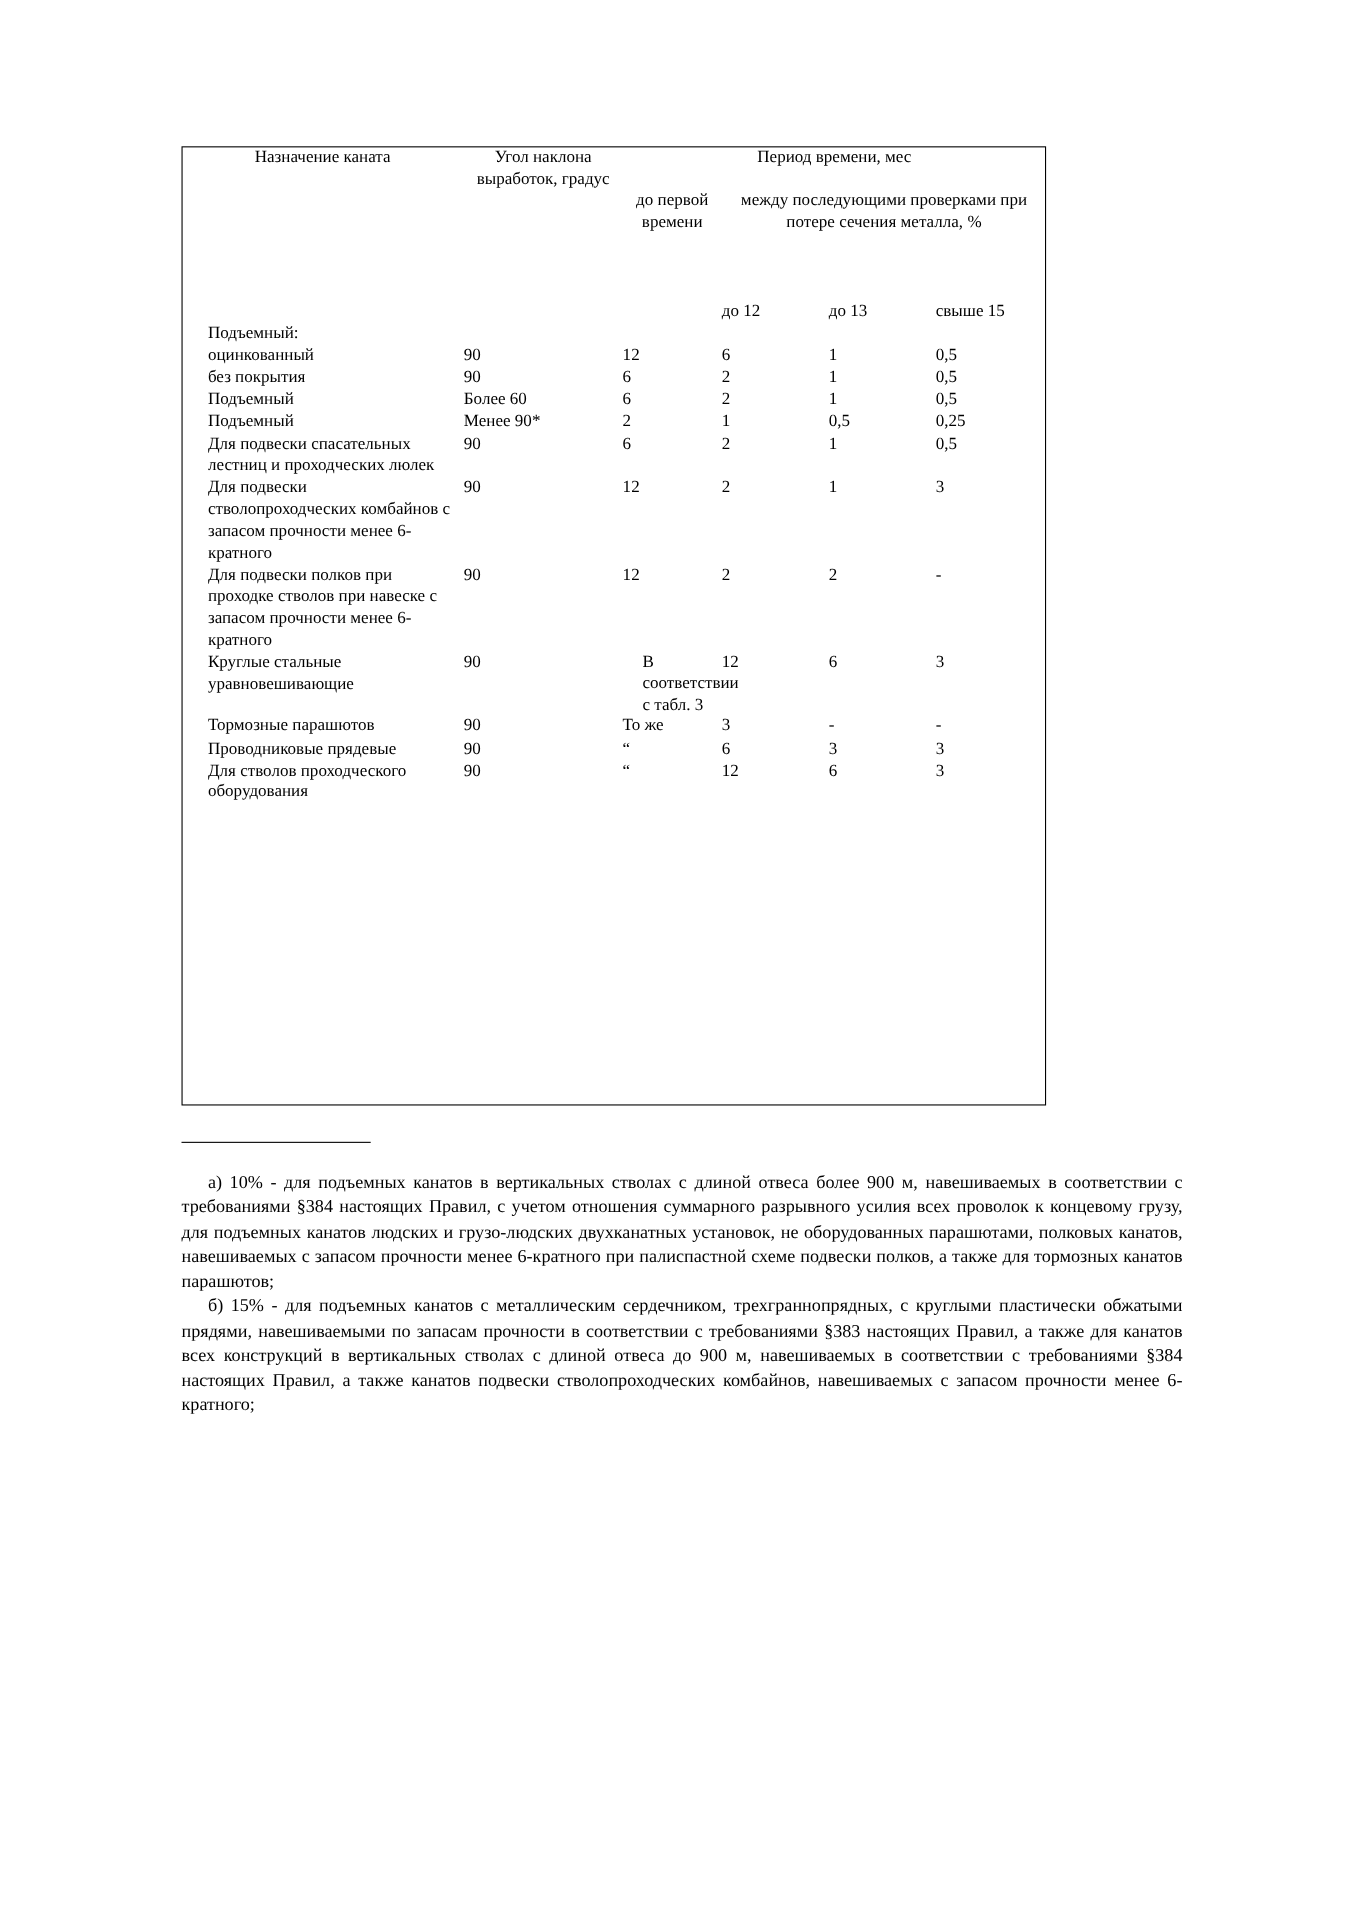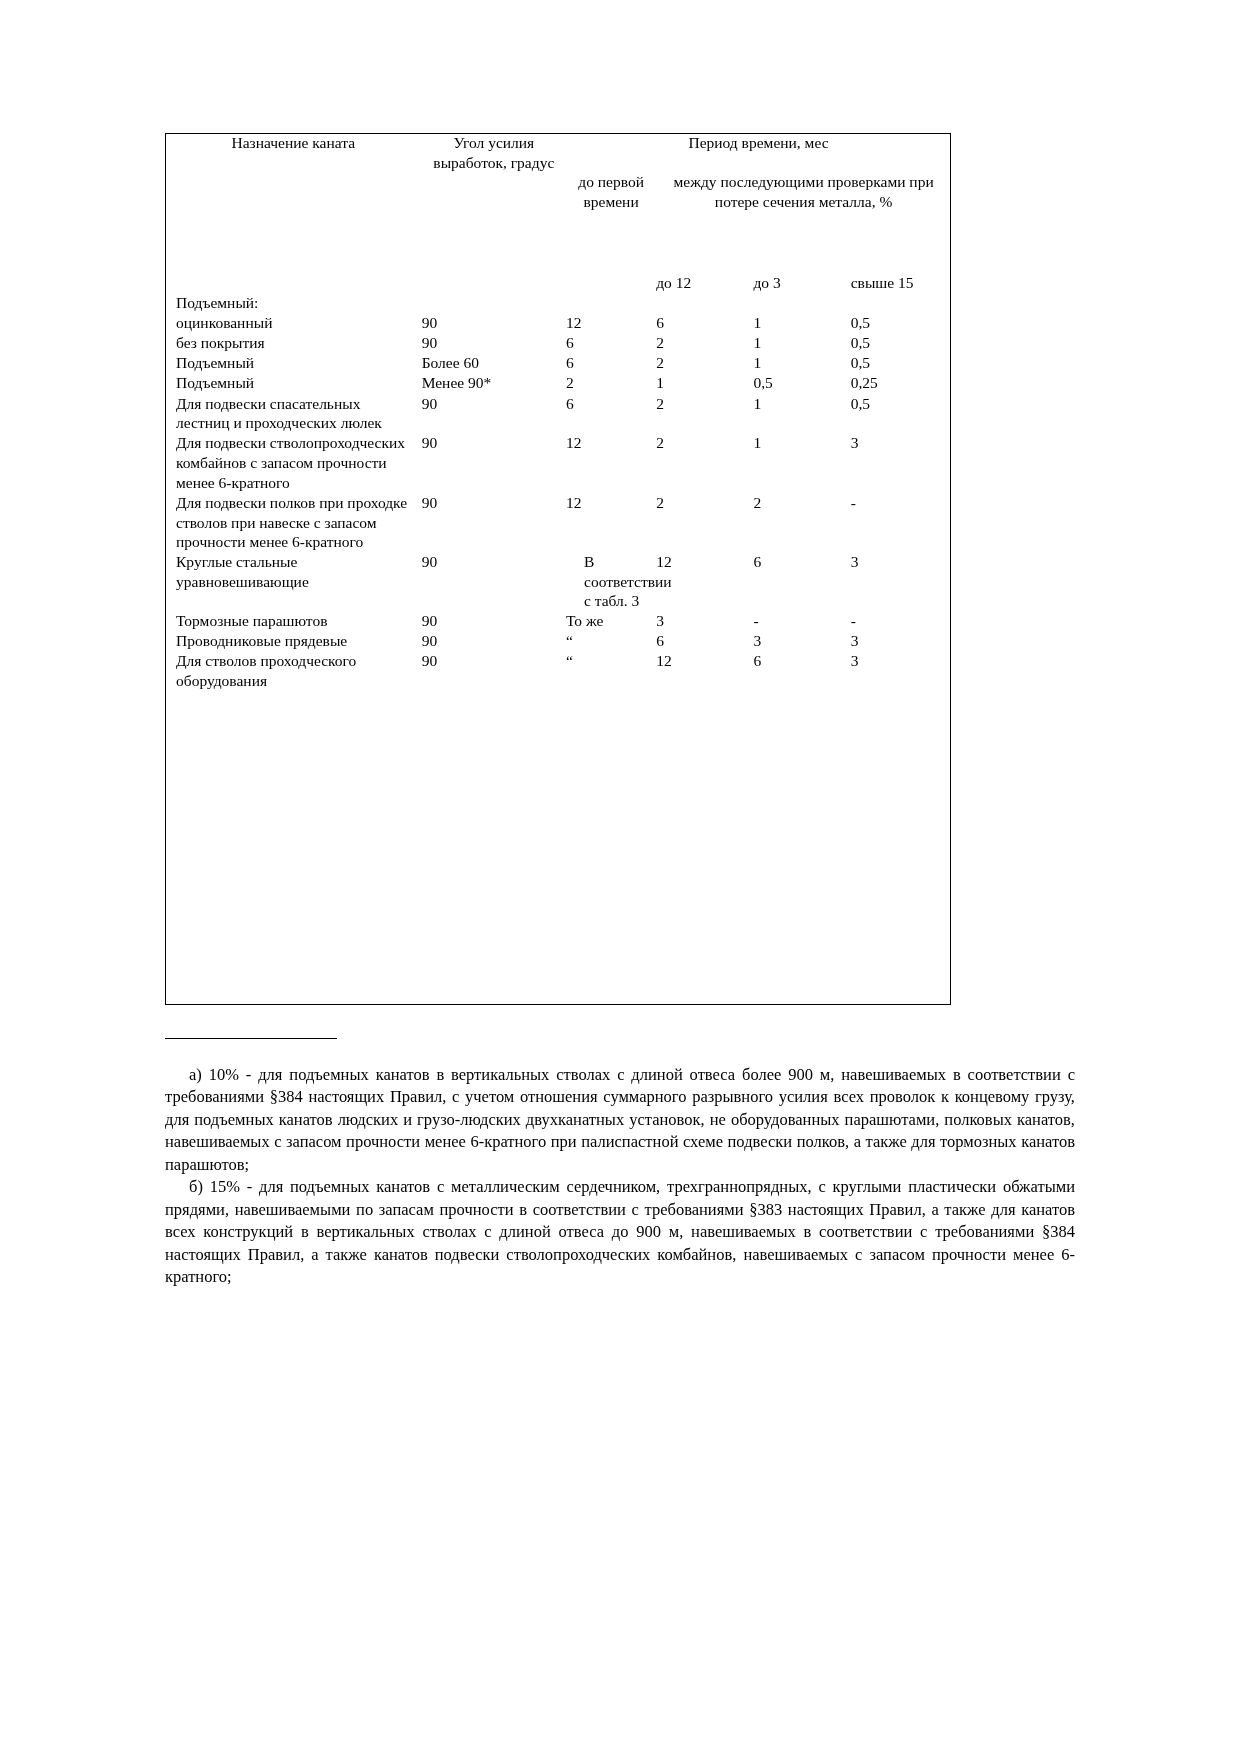--- a/index.html
+++ b/index.html
@@ -92,21 +92,21 @@
     padding-bottom: 2px;
     vertical-align: top;
   }
   .body-row td {
     padding-top: 14px;
     padding-bottom: 0px;
     vertical-align: top;
   }
   .body-row td.namecell {
     text-align: left;
-    padding-left: 11px;
+    padding-left: 24px;
     padding-right: 6px;
   }
   .body-row td.valcell {
     text-align: left;
   }
   .tight td { padding-top: 4px; }
   .midline { line-height: 1.28; }
 
   
   .fn-rule {
@@ -147,21 +147,21 @@
           <col class="c-angle">
           <col class="c-first">
         <col class="c-d12">
           <col class="c-d15">
           <col class="c-over">
       </colgroup>
       <tbody>
 
         <tr class="hdr-row">
           <td class="c-name b-right hdr-title-cell" rowspan="2">Назначение каната</td>
-          <td class="c-angle b-right hdr-title-cell" rowspan="2">Угол усилия выработок, градус</td>
+          <td class="c-angle b-right hdr-title-cell" rowspan="2">Угол наклона выработок, градус</td>
           <td class="hdr-period b-bottom" colspan="4">Период времени, мес</td>
         </tr>
         <tr class="hdr-row">
           <td class="c-first b-right hdr-sub">до первой времени</td>
           <td class="hdr-sub" colspan="3">между последующими проверками при потере сечения металла, %</td>
         </tr>
 
         <tr class="hdr-spacer">
           <td class="b-right b-bottom" style="height:24px"></td>
           <td class="b-right b-bottom"></td>
@@ -169,21 +169,21 @@
           <td class="b-bottom"></td>
           <td class="b-bottom"></td>
           <td class="b-bottom"></td>
         </tr>
 
         <tr class="subhdr">
           <td></td>
           <td></td>
           <td></td>
           <td>до 12</td>
-          <td>до 3</td>
+          <td>до 13</td>
           <td>свыше 15</td>
         </tr>
 
         <tr class="body-row">
           <td class="namecell midline">Подъемный:</td>
           <td class="valcell"></td>
           <td class="valcell"></td>
           <td class="valcell"></td>
           <td class="valcell"></td>
           <td class="valcell"></td>

